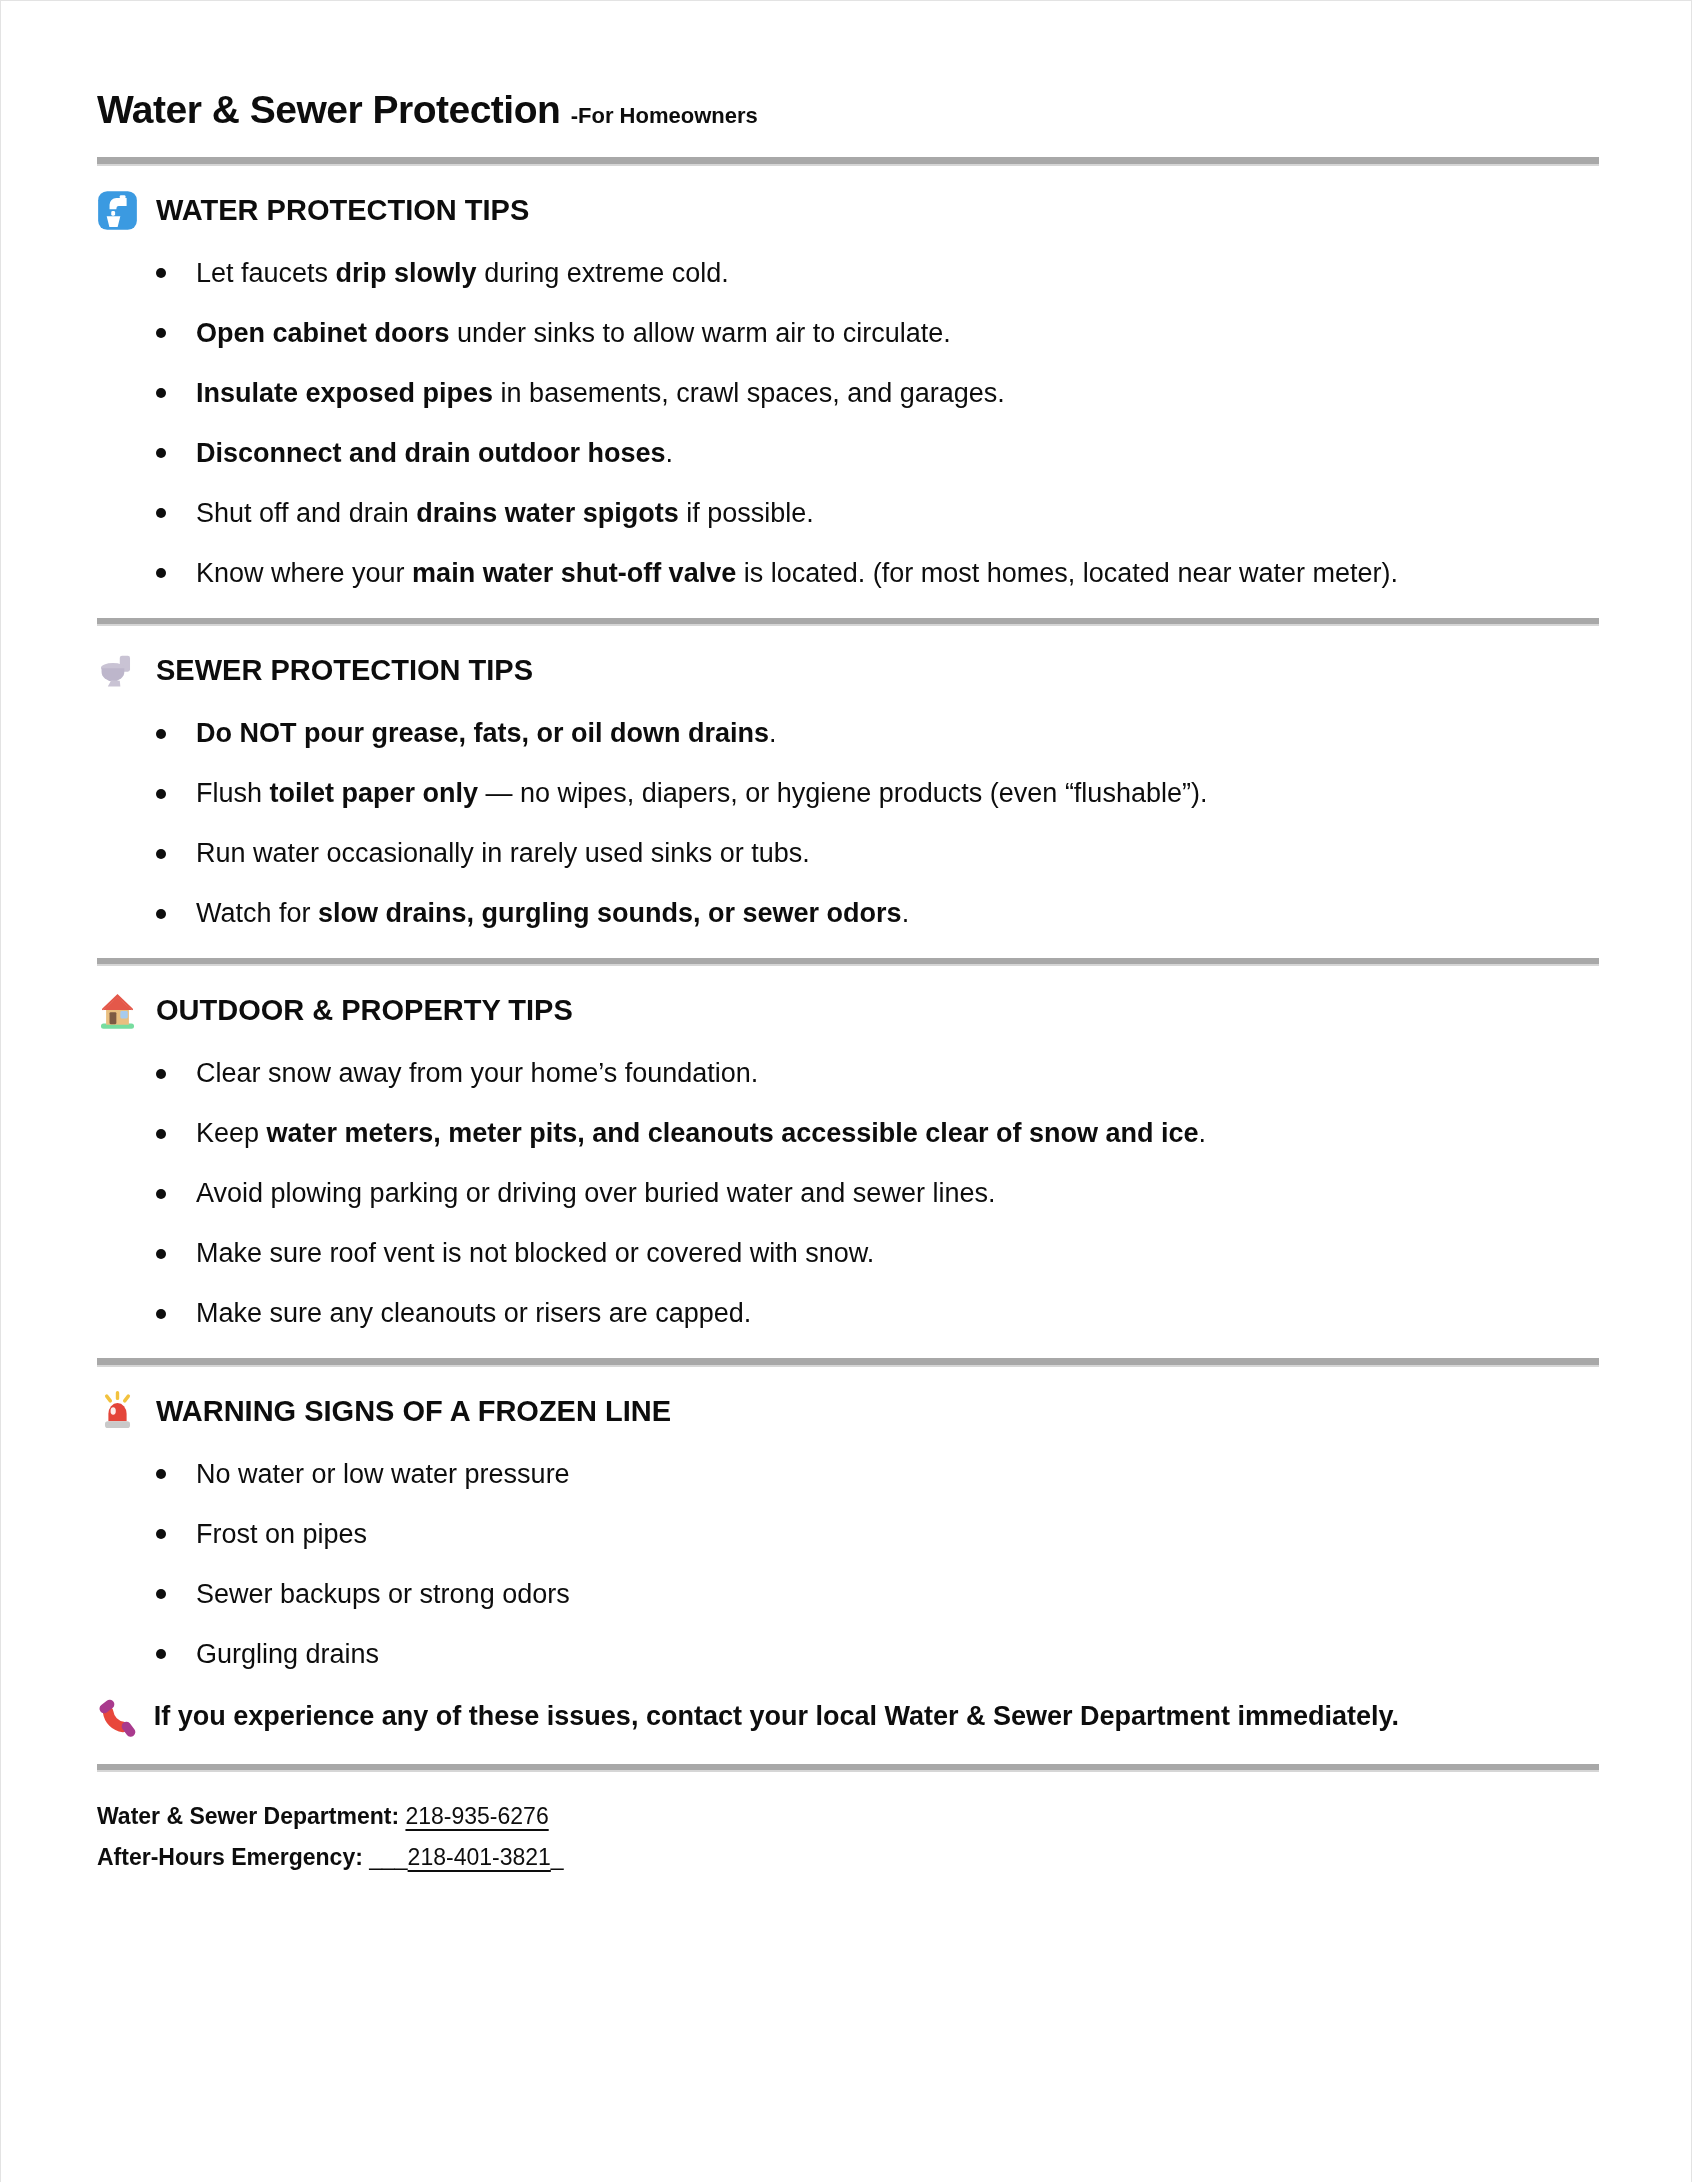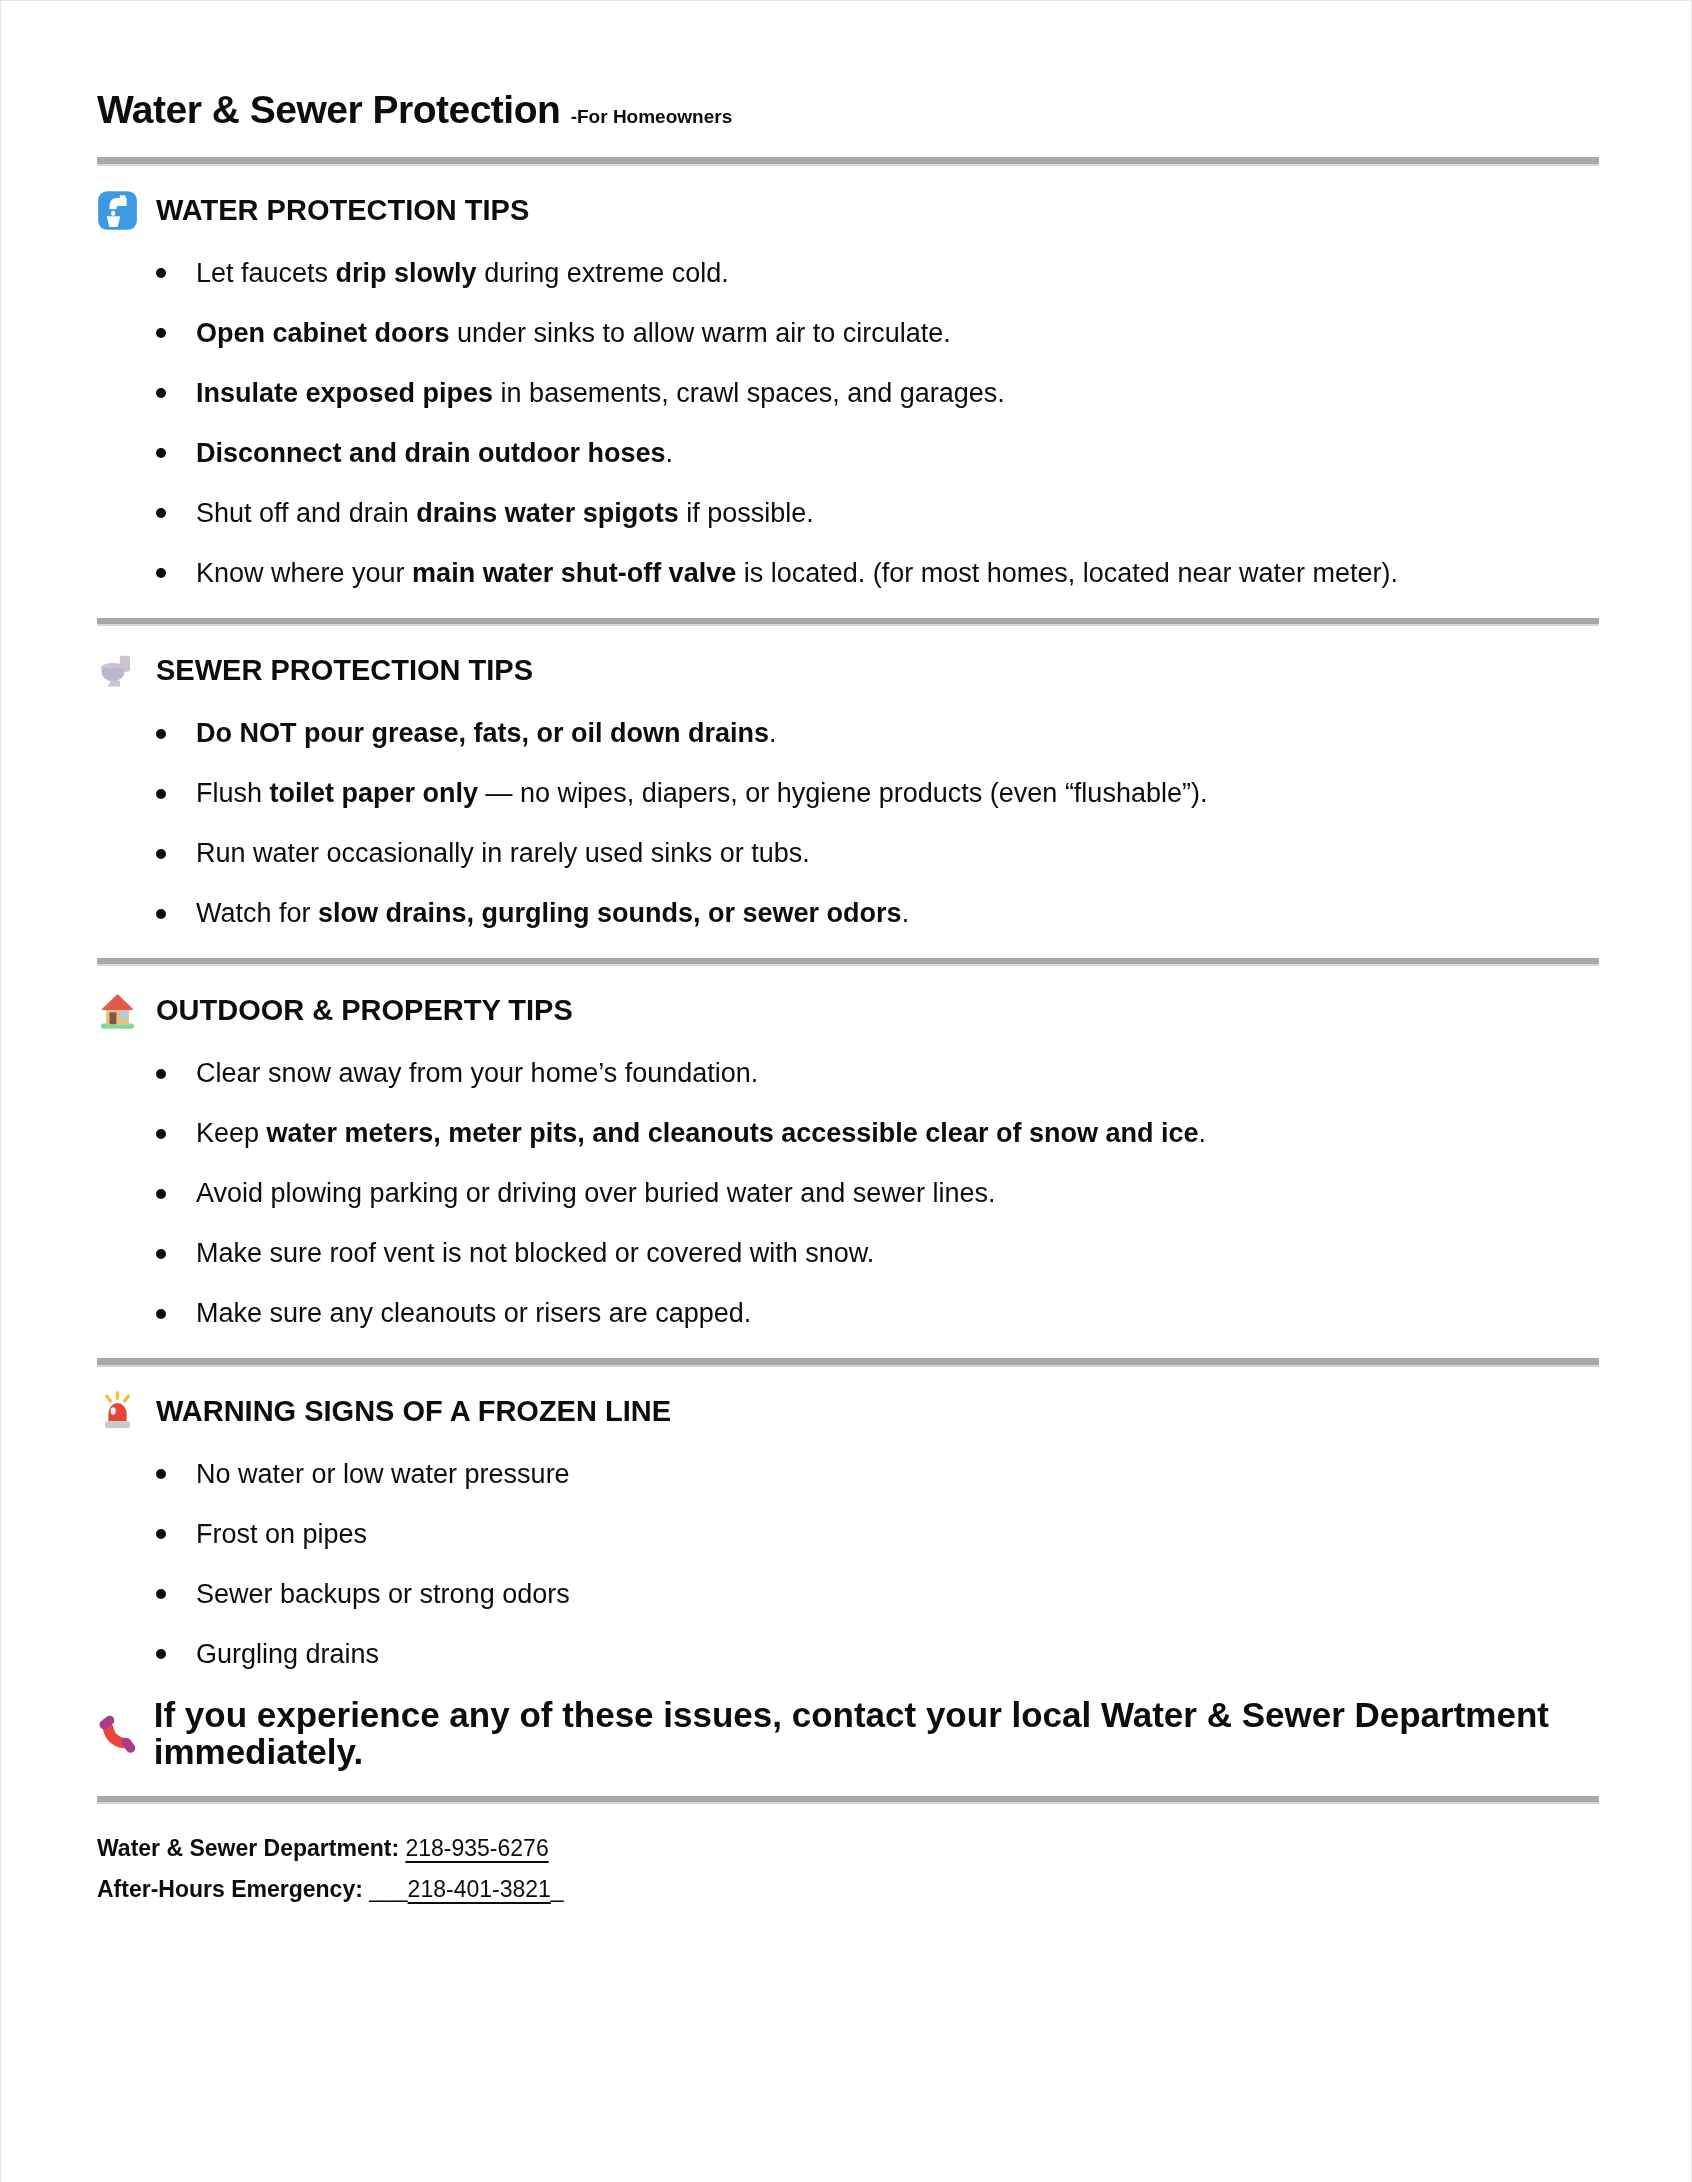--- a/index.html
+++ b/index.html
@@ -8,21 +8,21 @@
     width:1692px; height:2183px;
     box-sizing:border-box;
     background:#ffffff;
     border:1.8px solid #e3e3e3;
     padding:88px 92px 37px 96px;
     font-family:"Liberation Sans", sans-serif;
     color:#0d0d0d;
     overflow:hidden;
   }
   h1.title { margin:0; font-size:39px; line-height:1.08; font-weight:bold; letter-spacing:-0.5px; }
-  h1.title .subtitle { font-size:19px; letter-spacing:0; }
+  h1.title .subtitle { font-size:22px; letter-spacing:0; }
   p.intro { margin:13px 0 0 0; font-size:27px; line-height:37px; max-width:1460px; }
   .rule {
     height:6.4px; background:#a8a8a8;
     border:none; border-bottom:2.8px solid #d6d6d6;
     margin:26px 0 0 0;
   }
   .section-header {
     display:flex; align-items:center; gap:18px;
     margin:24px 0 24px 0;
     font-size:29px; font-weight:bold;
@@ -38,21 +38,21 @@
   }
   ul.bullets li::before {
     content:""; position:absolute;
     left:59px; top:13.8px;
     width:10px; height:10px; border-radius:50%;
     background:#0d0d0d;
   }
   .alert {
     display:flex; align-items:center; gap:14.7px;
     margin:7.3px 0 0 0;
-    font-size:35px; line-height:37px; font-weight:bold;
+    font-size:27px; line-height:37px; font-weight:bold;
   }
   .alert .hicon svg { width:42px; height:42px; }
   .contact { margin-top:24px; font-size:23px; line-height:41px; }
   .contact b { font-weight:bold; }
   .u { text-decoration:underline; text-underline-offset:4.6px; text-decoration-thickness:1.8px; }
 </style>
 </head>
 <body>
 
 <div class="page">

